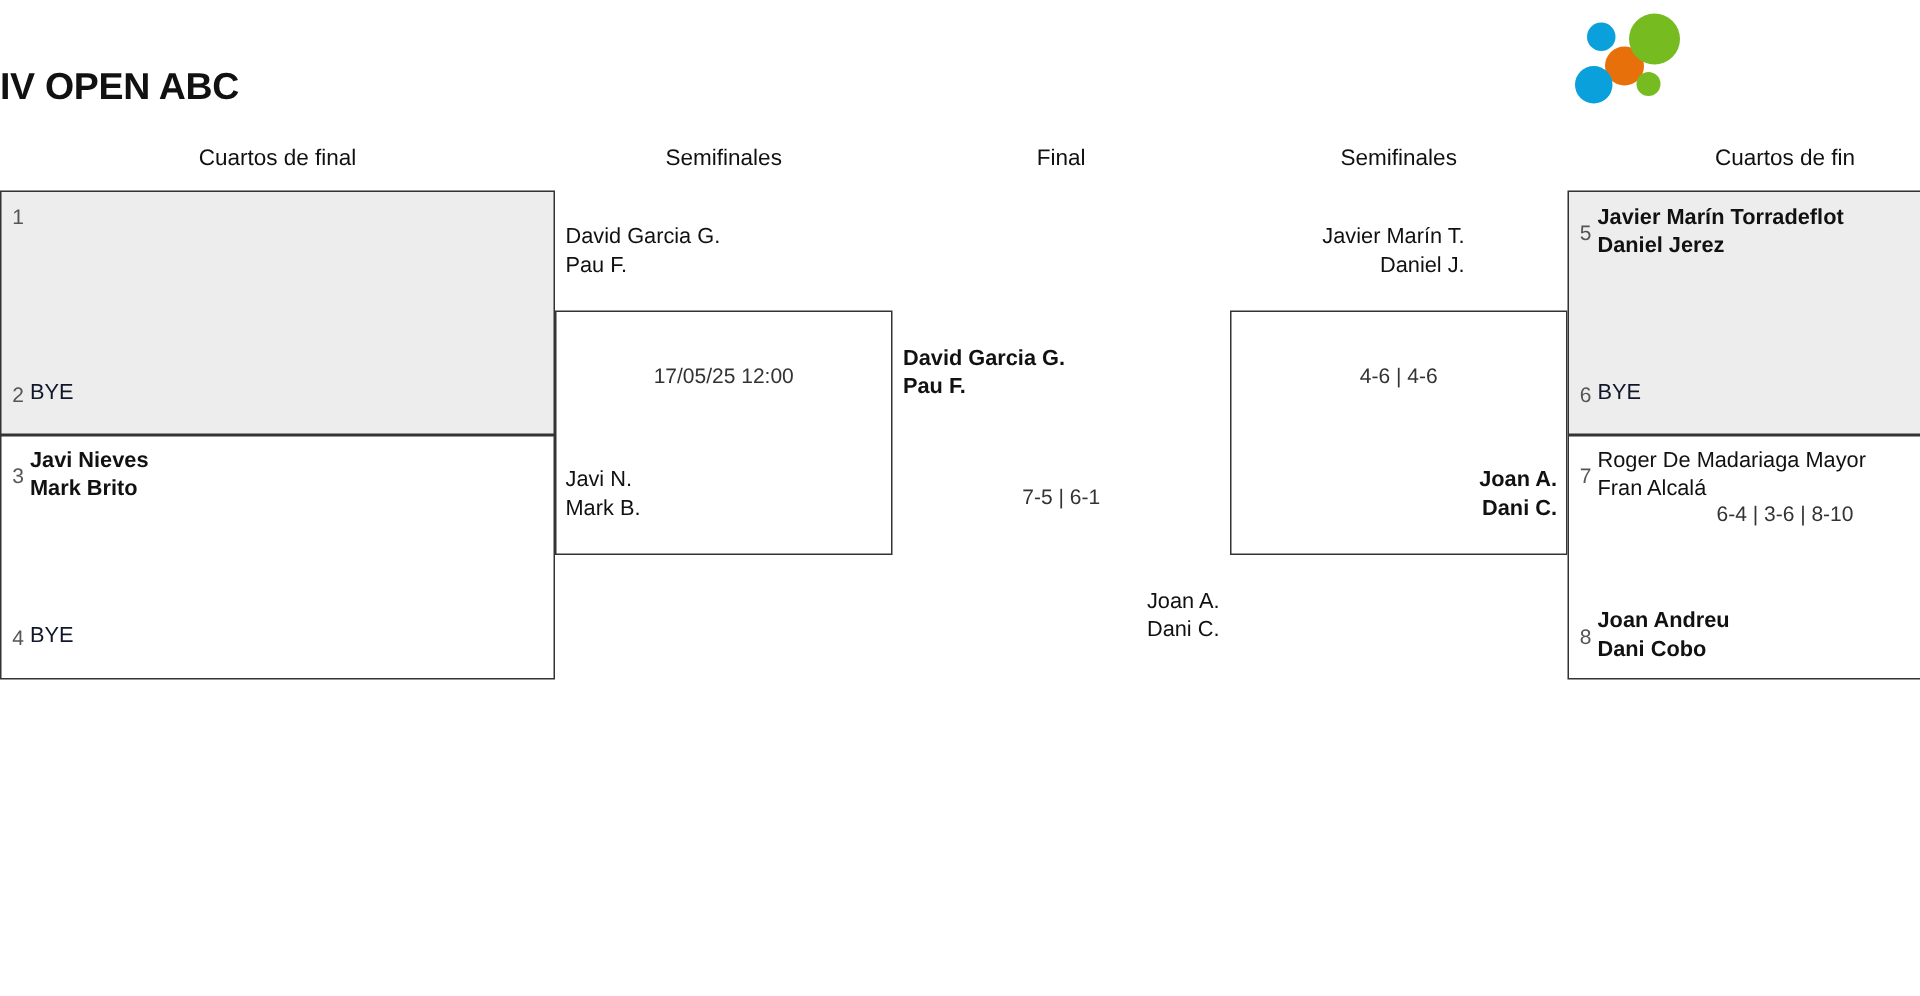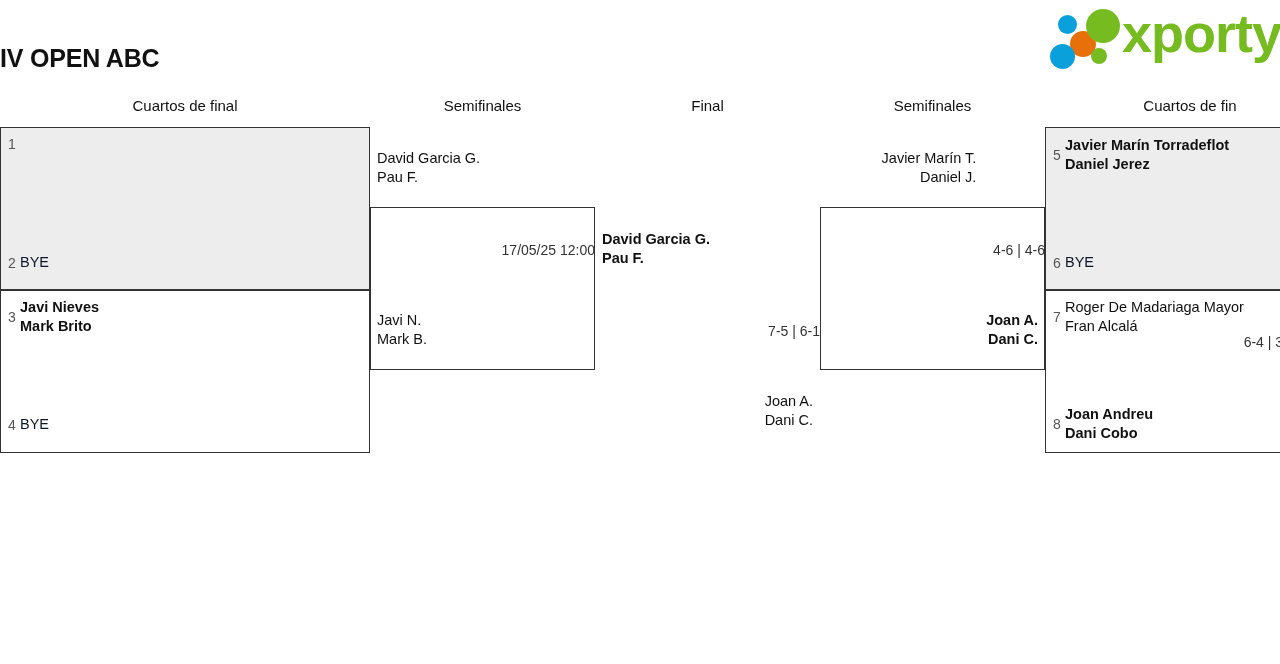--- a/index.html
+++ b/index.html
@@ -107,39 +107,38 @@
     line-height: 19px;
     color: #0f172a;
   }
 
   .meta {
     position: absolute;
     font-size: 14px;
     line-height: 18px;
     color: #333333;
     white-space: nowrap;
-    text-align: right;
+    text-align: center;
   }
 </style>
 </head>
 <body>
 
 <div id="header">
 
   <div id="title-block">
     <div class="title-line">IV OPEN ABC</div>
   </div>
 
   <div id="logo">
     <span class="dot" id="dot-blue-top"></span>
     <span class="dot" id="dot-orange"></span>
     <span class="dot" id="dot-blue-bot"></span>
     <span class="dot" id="dot-green-big"></span>
     <span class="dot" id="dot-green-sm"></span>
-    <span id="logo-wordmark">xporty</span>
   </div>
 
 </div>
 
 <div class="round-header" style="left:0px;   width:370px;">Cuartos de final</div>
 <div class="round-header" style="left:370px; width:225px;">Semifinales</div>
 <div class="round-header" style="left:595px; width:225px;">Final</div>
 <div class="round-header" style="left:820px; width:225px;">Semifinales</div>
 <div class="round-header" style="left:1045px; width:290px; text-align:center;">Cuartos de fin</div>
 

